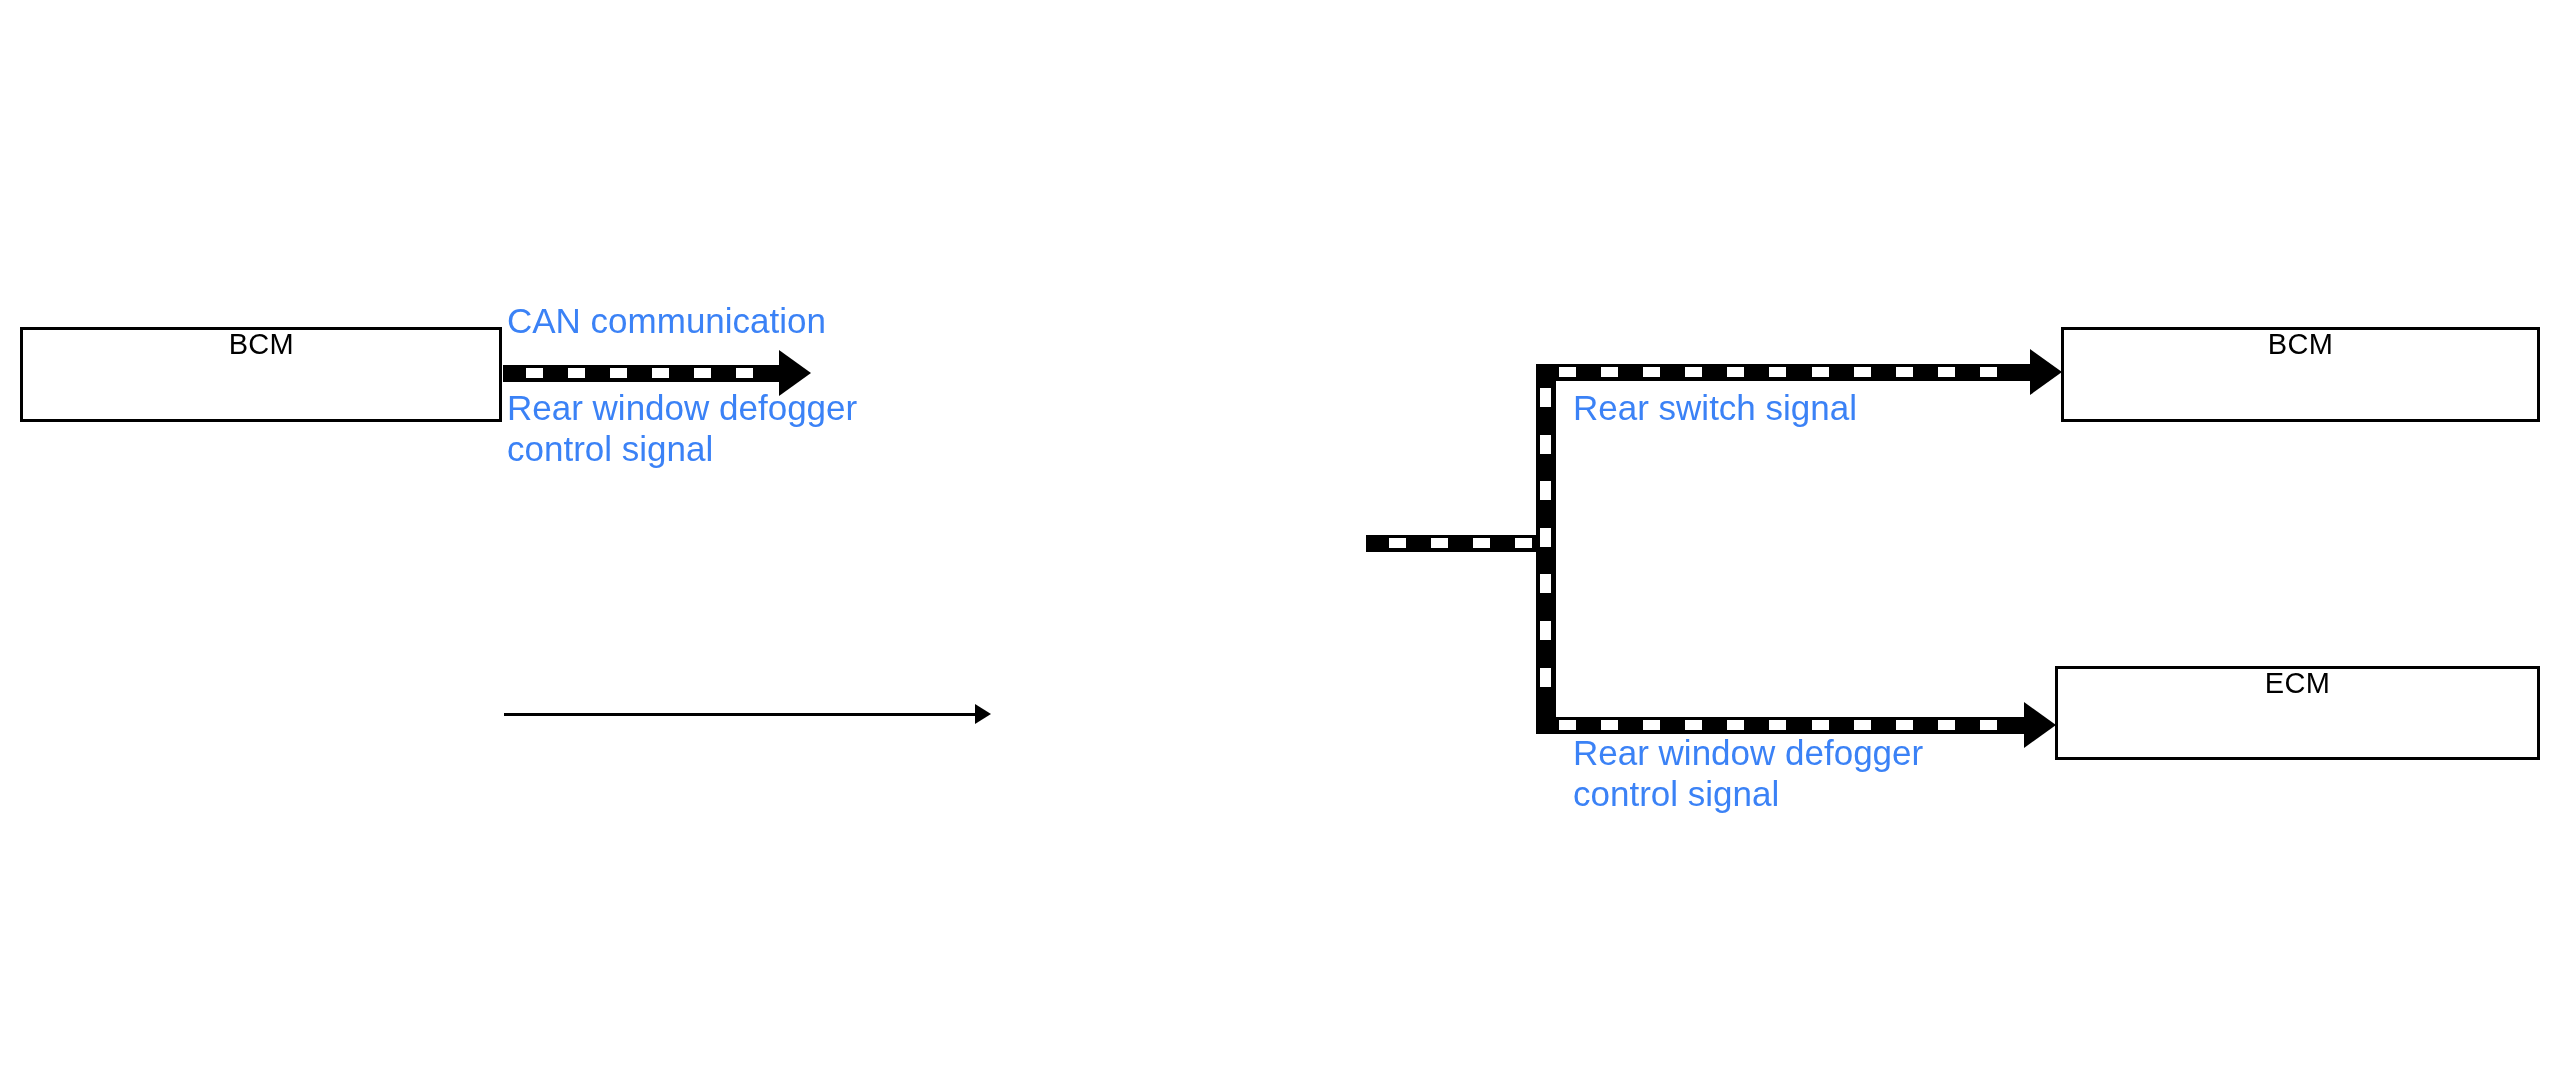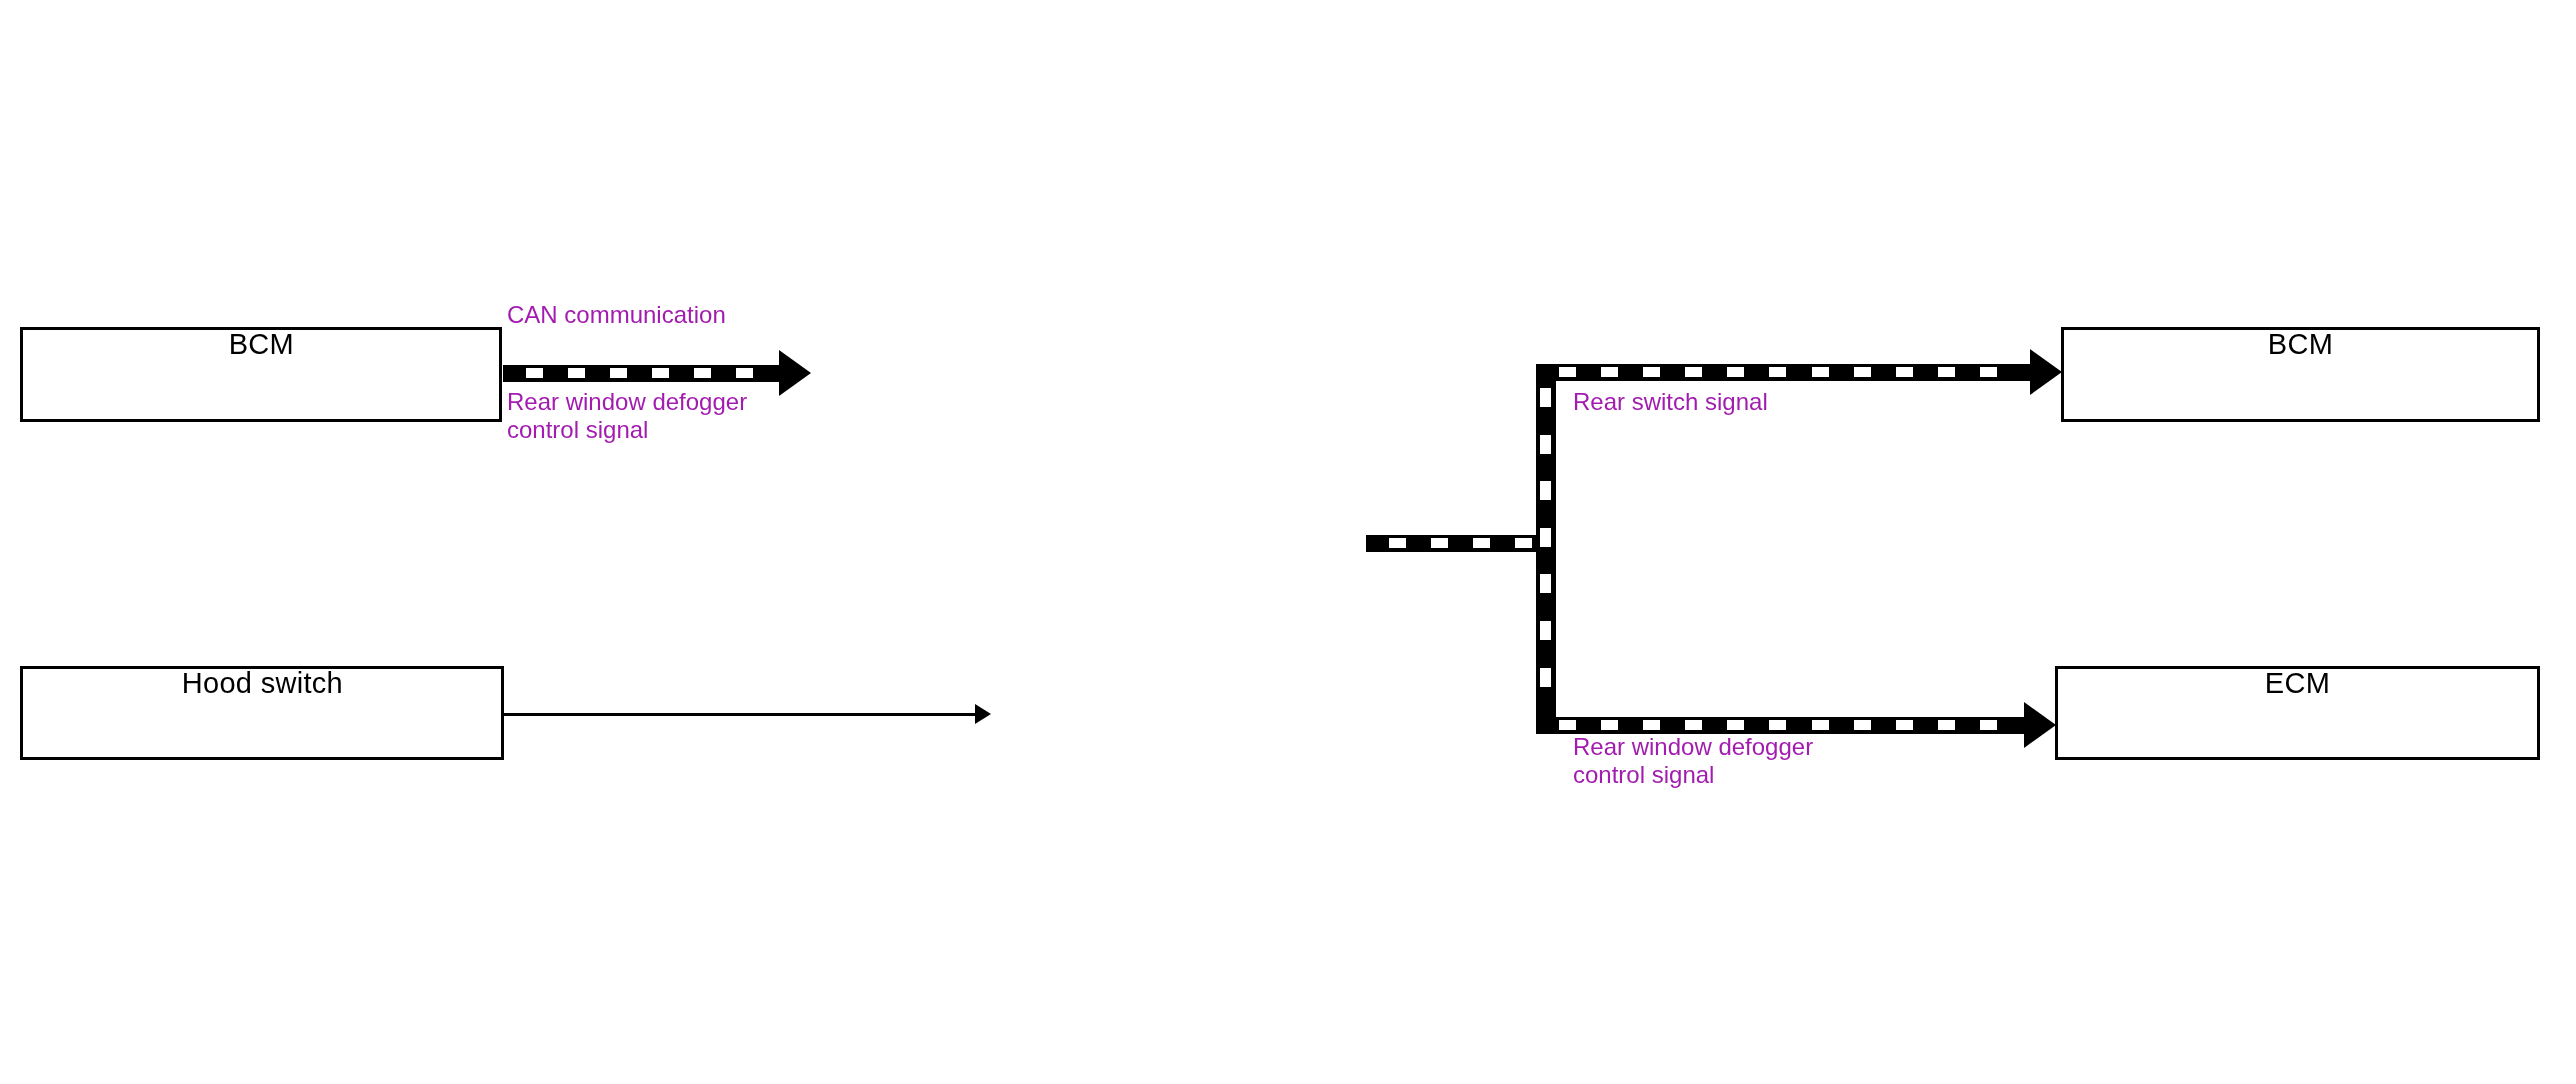--- a/index.html
+++ b/index.html
@@ -106,43 +106,40 @@
   
   .thin-line {
     position: absolute;
     height: 2.6px;
     background: #000000;
   }
 
   
   .annot {
     position: absolute;
-    font-size: 24px;
+    font-size: 35px;
     line-height: 1.17;
-    color: #a21caf;
+    color: #3b82f6;
     white-space: pre-line;
   }
 
   #label-can           { left: 507px;  top: 301px;  }
   #label-rwd-left      { left: 507px;  top: 388px;  }
   #label-hood-signal   { left: 1573px; top: 388px;  }
   #label-rwd-right     { left: 1573px; top: 733px; }
 </style>
 </head>
 <body>
 
 <div id="canvas">
 
   <div class="box" id="box-bcm-left">
     <span class="box-label">BCM</span>
   </div>
 
-  <div class="box" id="box-hood-switch">
-    <span class="box-label">Hood switch</span>
-  </div>
 
 
   <div class="box" id="box-bcm-right">
     <span class="box-label">BCM</span>
   </div>
 
   <div class="box" id="box-ecm">
     <span class="box-label">ECM</span>
   </div>
 

